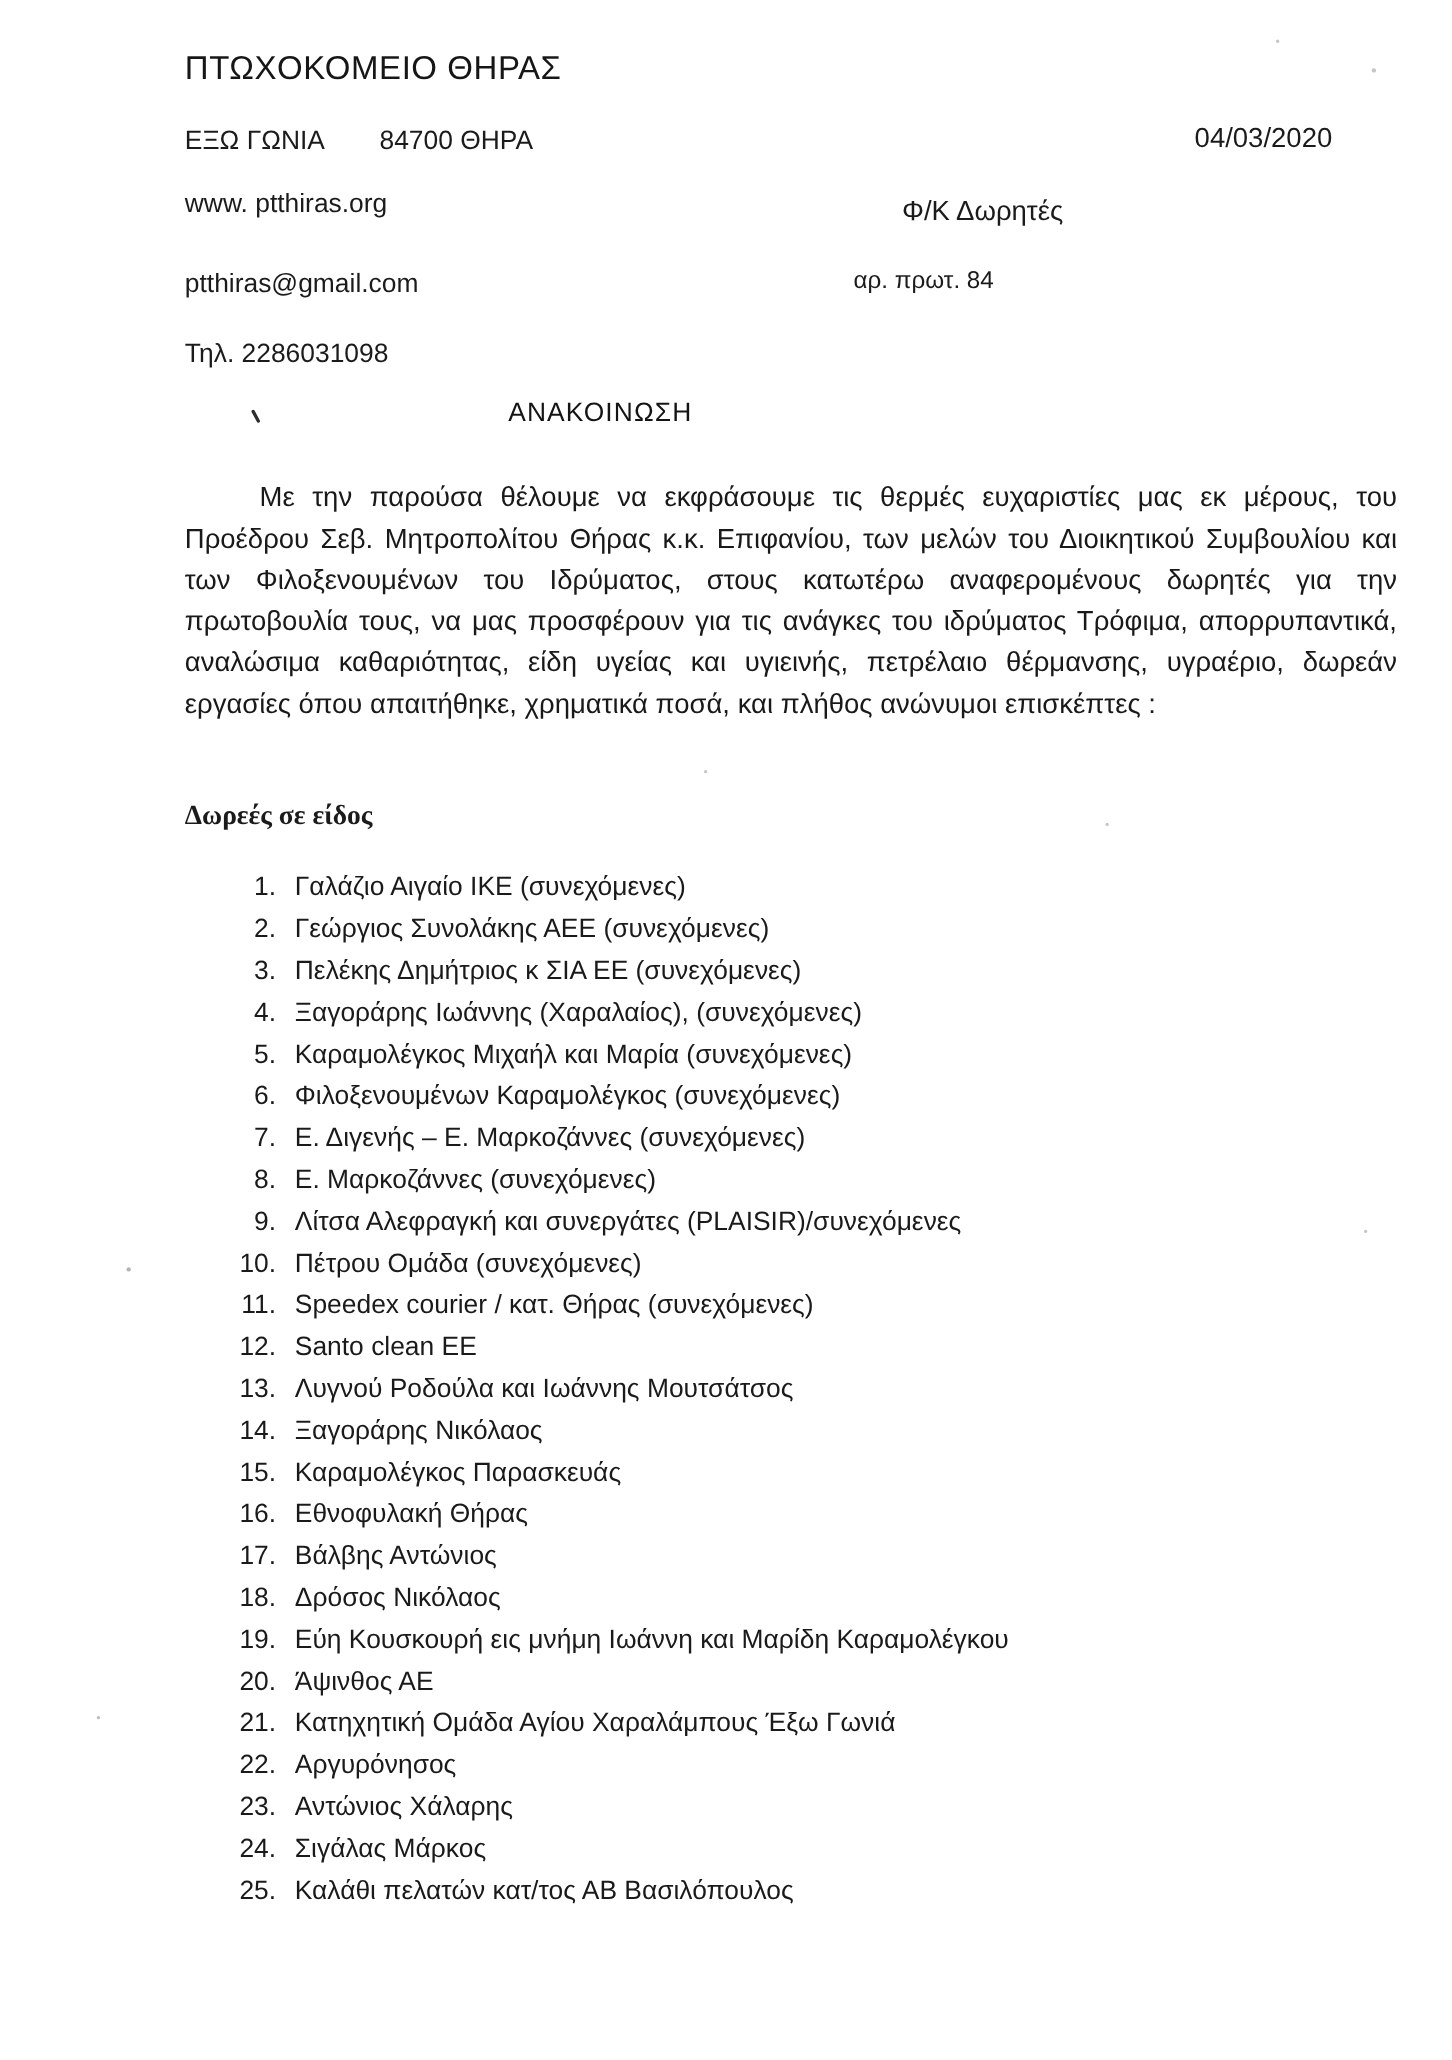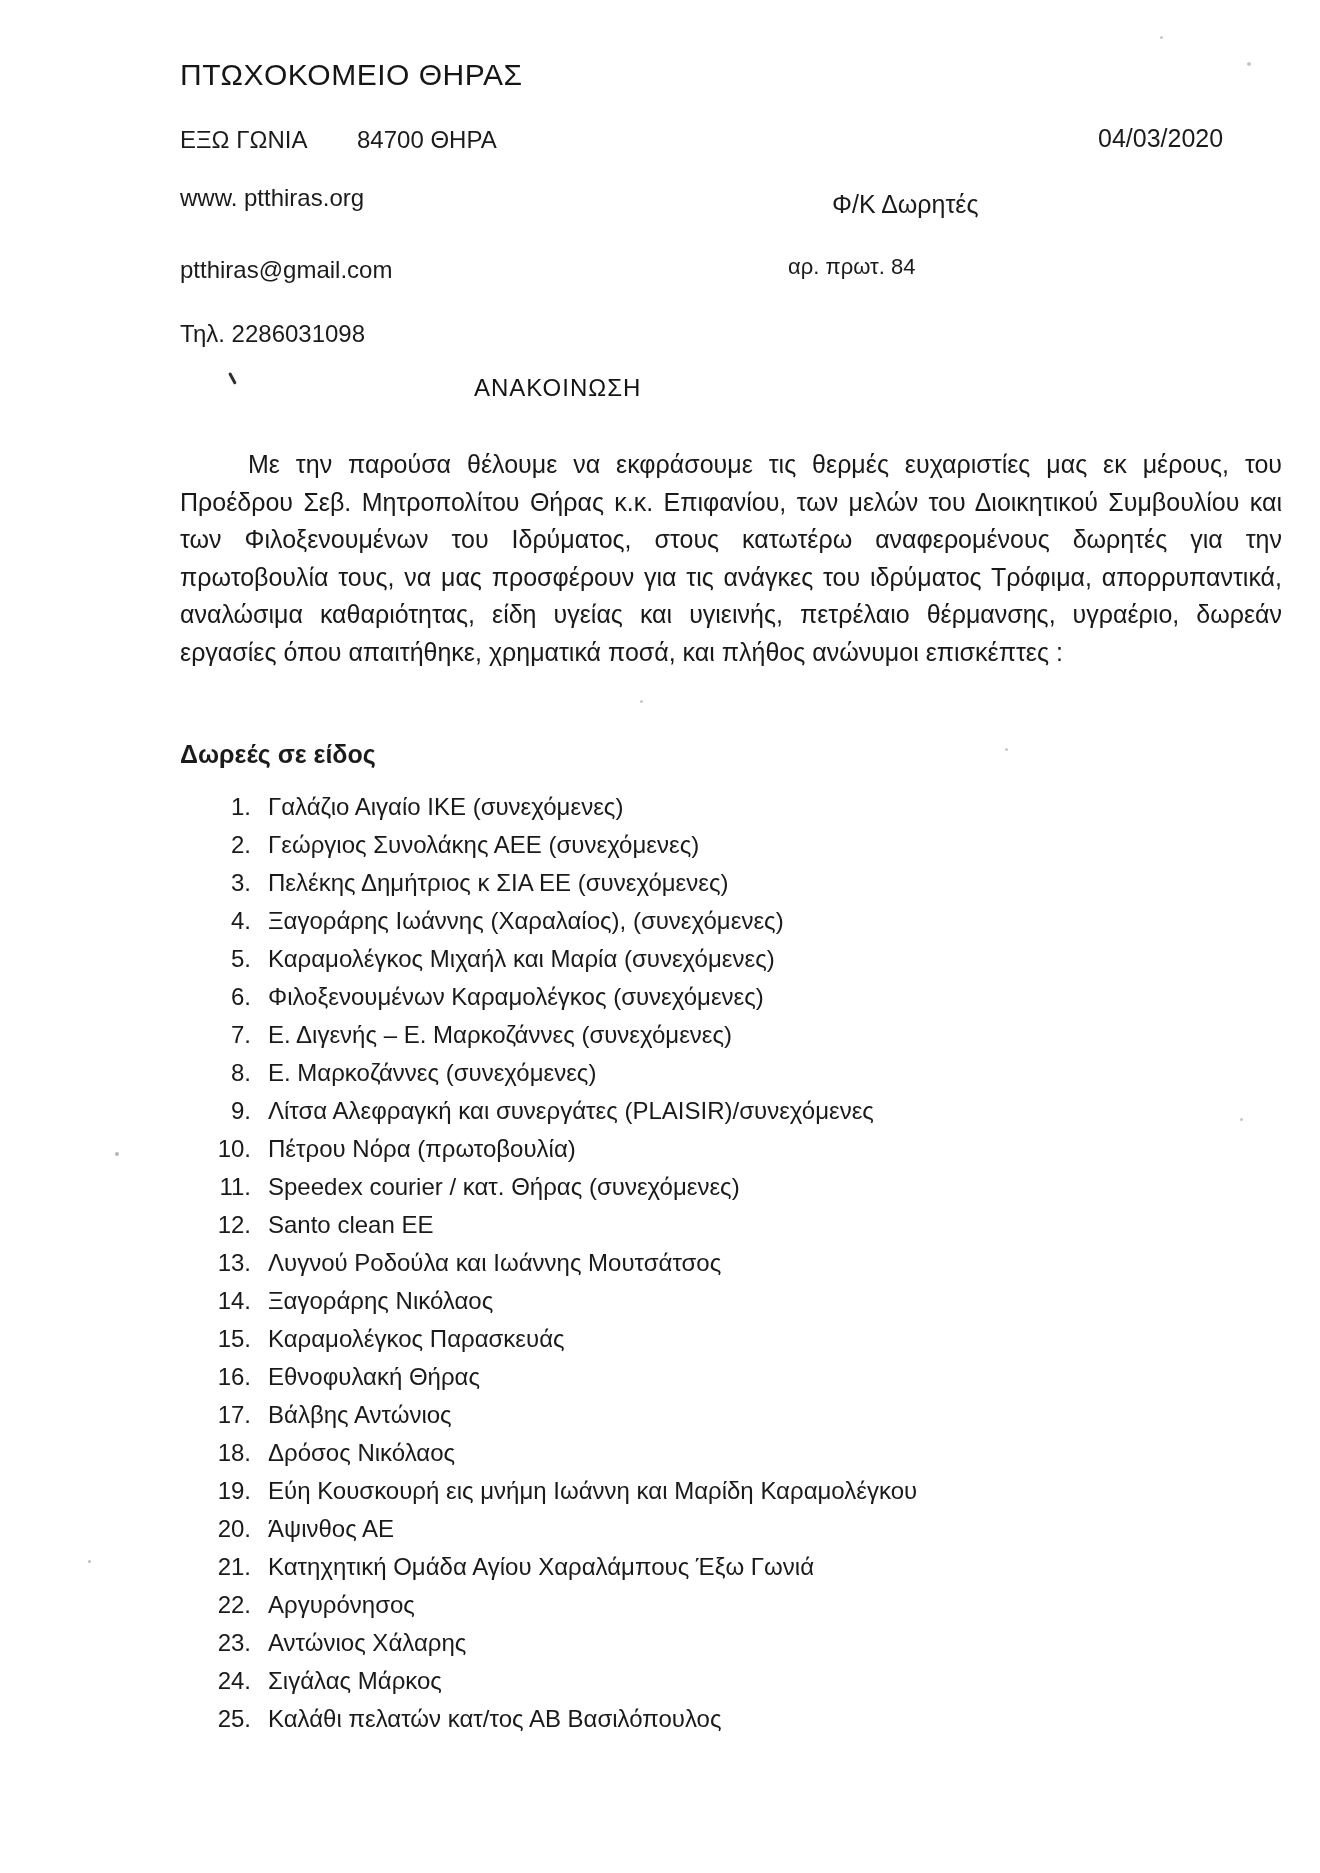--- a/index.html
+++ b/index.html
@@ -6,21 +6,21 @@
   html, body { margin: 0; padding: 0; background: #ffffff; }
   .page {
     position: relative;
     width: 1320px;
     height: 1873px;
     background: #ffffff;
     font-family: "Liberation Sans", sans-serif;
     color: #1b1b1b;
     overflow: hidden;
   }
-  .abs { position: absolute; margin: 12px; white-space: nowrap; }
+  .abs { position: absolute; margin: 0; white-space: nowrap; }
 
   .org-name   { left: 168px; top: 46px;  font-size: 30px; font-weight: 400; letter-spacing: 0.5px; color:#161616; }
   .loc        { left: 168px; top: 114px; font-size: 24px; }
   .postal     { left: 345px; top: 114px; font-size: 24px; text-align: center; }
   .date       { left: 1086px; top: 112px; font-size: 25px; }
   .website    { left: 168px; top: 172px; font-size: 24px; }
   .file-ref   { left: 820px; top: 178px; font-size: 25px; }
   .email      { left: 168px; top: 244px; font-size: 24px; }
   .proto      { left: 776px; top: 242px; font-size: 22px; }
   .phone      { left: 168px; top: 308px; font-size: 24px; }
@@ -28,21 +28,21 @@
   .doc-title  { left: 462px; top: 362px; font-size: 24px; font-weight: 400; letter-spacing: 1px; color:#141414; }
 
   .body-par {
     left: 168px; top: 434px; width: 1102px;
     font-size: 25px; line-height: 37.6px;
     text-align: justify; text-indent: 68px;
     white-space: normal;
     color: #191919;
   }
 
-  .list-heading { left: 168px; top: 728px; font-size: 25px; }
+  .list-heading { left: 168px; top: 728px; font-size: 25px; font-family: Liberation Serif, serif; }
 
   .donor-list {
     left: 205px; top: 788px;
     list-style: none; padding: 0; margin: 0;
     font-size: 24px; color: #1a1a1a;
   }
   .donor-list li { display: flex; line-height: 38px; height: 38px; }
   .donor-num  { min-width: 46px; text-align: right; }
   .donor-text { margin-left: 17px; white-space: nowrap; text-align: center; }
 
@@ -128,21 +128,21 @@
         <span class="donor-text">Ε. Μαρκοζάννες (συνεχόμενες)</span>
       </li>
 
       <li>
         <span class="donor-num">9.</span>
         <span class="donor-text">Λίτσα Αλεφραγκή και συνεργάτες (PLAISIR)/συνεχόμενες</span>
       </li>
 
       <li>
         <span class="donor-num">10.</span>
-        <span class="donor-text">Πέτρου Νόρα (πρωτοβουλία)</span>
+        <span class="donor-text">Πέτρου Ομάδα (συνεχόμενες)</span>
       </li>
 
       <li>
         <span class="donor-num">11.</span>
         <span class="donor-text">Speedex courier / κατ. Θήρας (συνεχόμενες)</span>
       </li>
 
       <li>
         <span class="donor-num">12.</span>
         <span class="donor-text">Santo clean ΕΕ</span>

